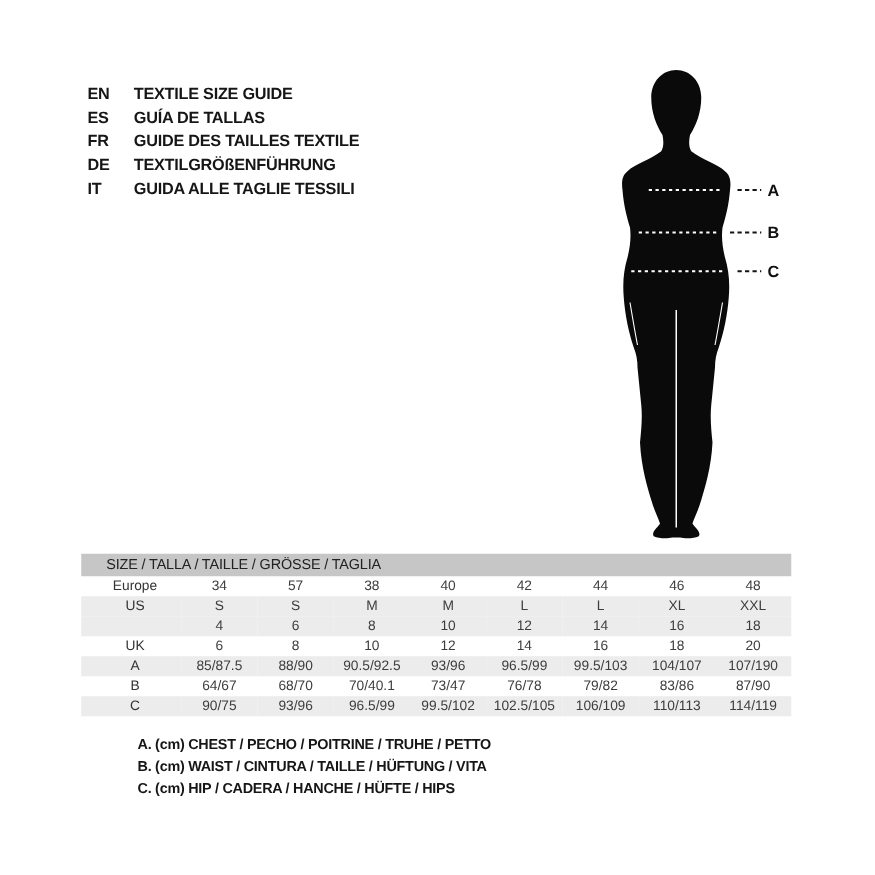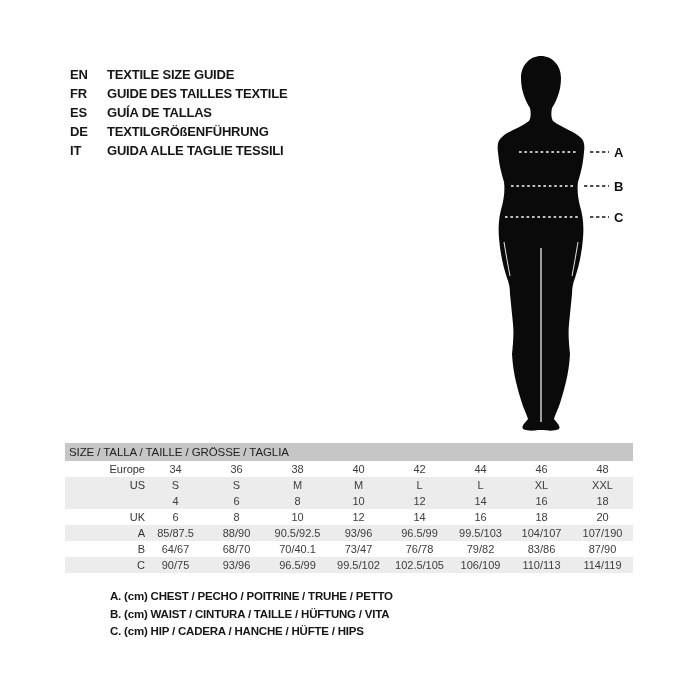--- a/index.html
+++ b/index.html
@@ -65,33 +65,33 @@
     width: 568px;
     border-collapse: collapse;
     table-layout: fixed;
   }
   .size-table thead td {
     background: #c6c6c6;
     height: 18px;
     font-size: 11.5px;
     font-weight: 400;
     color: #222;
-    padding-left: 4px;
+    padding-left: 20px;
     letter-spacing: -0.1px;
   }
   .size-table tbody td {
     height: 16px;
     font-size: 11px;
     color: #3d3d3d;
     text-align: center;
     vertical-align: middle;
     white-space: nowrap;
   }
   .size-table tbody td.row-label {
-    text-align: right;
+    text-align: center;
     padding-left: 6px;
     color: #333;
   }
   .size-table col.label-col { width: 80px; }
   .size-table tr.shaded td { background: #ececec; margin-left: 12px; }
 
   
   .legend {
     position: absolute;
     left: 70px;
@@ -110,26 +110,26 @@
 <body>
 
 <div class="canvas">
 
   <div class="lang-block">
     <div class="lang-row">
       <span class="lang-code">EN</span>
       <span class="lang-label">TEXTILE SIZE GUIDE</span>
     </div>
     <div class="lang-row">
+      <span class="lang-code">ES</span>
+      <span class="lang-label">GUÍA DE TALLAS</span>
+    </div>
+    <div class="lang-row">
       <span class="lang-code">FR</span>
       <span class="lang-label">GUIDE DES TAILLES TEXTILE</span>
-    </div>
-    <div class="lang-row">
-      <span class="lang-code">ES</span>
-      <span class="lang-label">GUÍA DE TALLAS</span>
     </div>
     <div class="lang-row">
       <span class="lang-code">DE</span>
       <span class="lang-label">TEXTILGRÖßENFÜHRUNG</span>
     </div>
     <div class="lang-row">
       <span class="lang-code">IT</span>
       <span class="lang-label">GUIDA ALLE TAGLIE TESSILI</span>
     </div>
   </div>
@@ -204,21 +204,21 @@
     </colgroup>
     <thead>
       <tr>
         <td colspan="9">SIZE / TALLA / TAILLE / GRÖSSE / TAGLIA</td>
       </tr>
     </thead>
     <tbody>
         <tr>
           <td class="row-label">Europe</td>
           <td>34</td>
-          <td>36</td>
+          <td>57</td>
           <td>38</td>
           <td>40</td>
           <td>42</td>
           <td>44</td>
           <td>46</td>
           <td>48</td>
         </tr>
         <tr class="shaded">
           <td class="row-label">US</td>
           <td>S</td>

